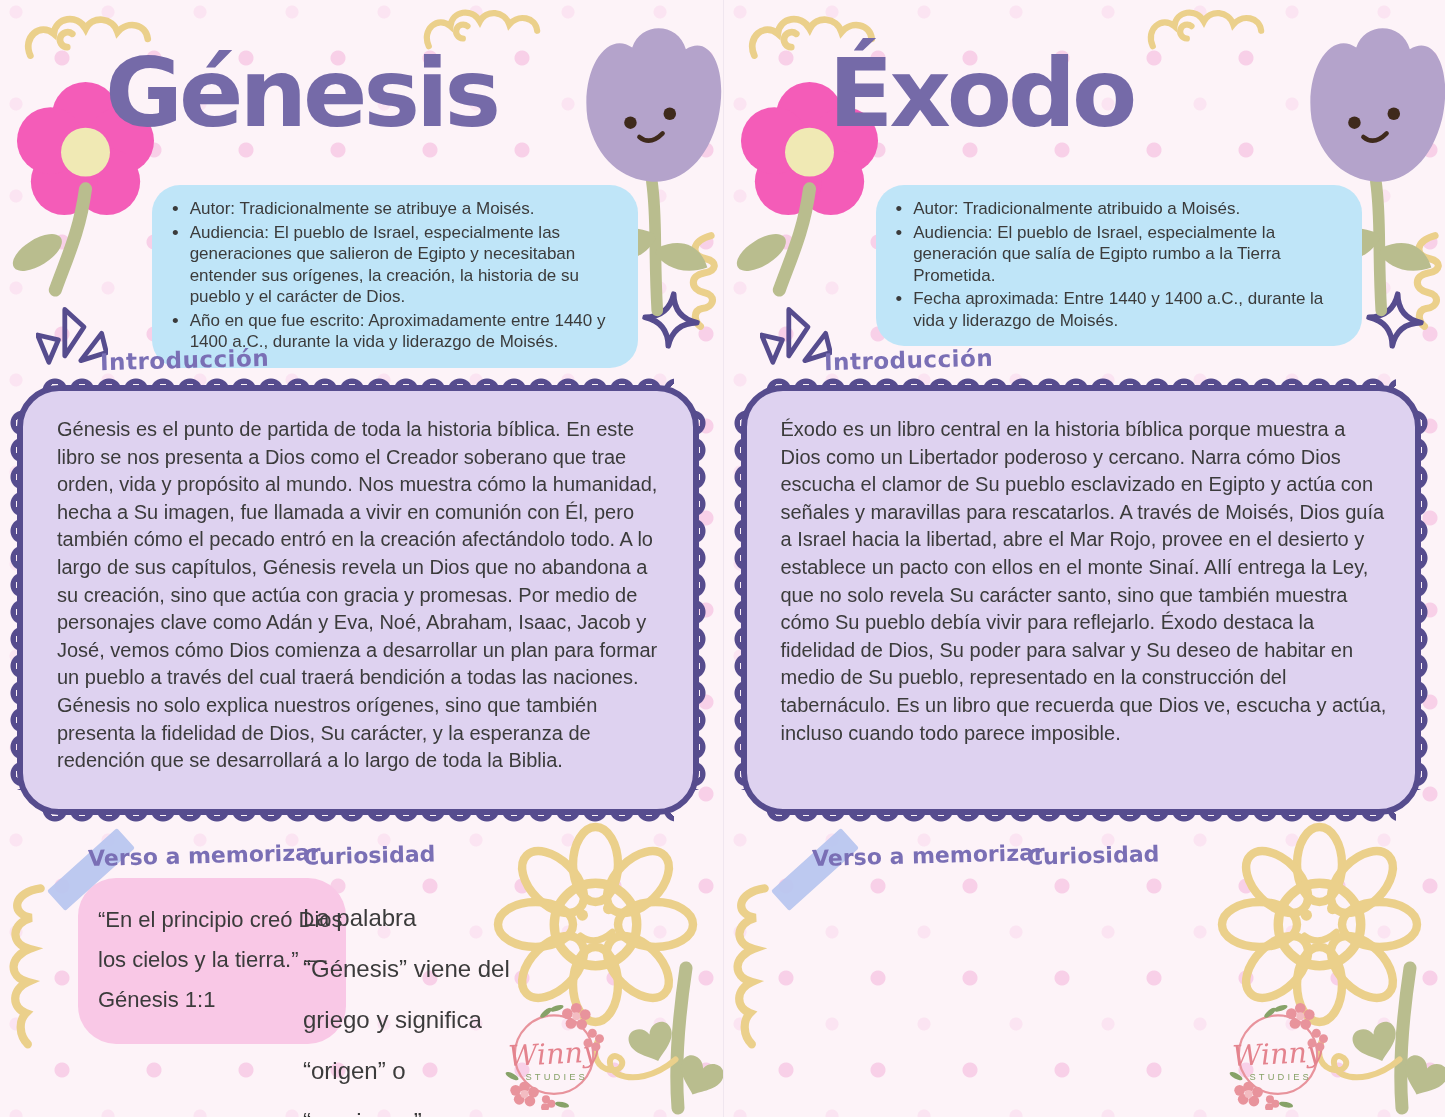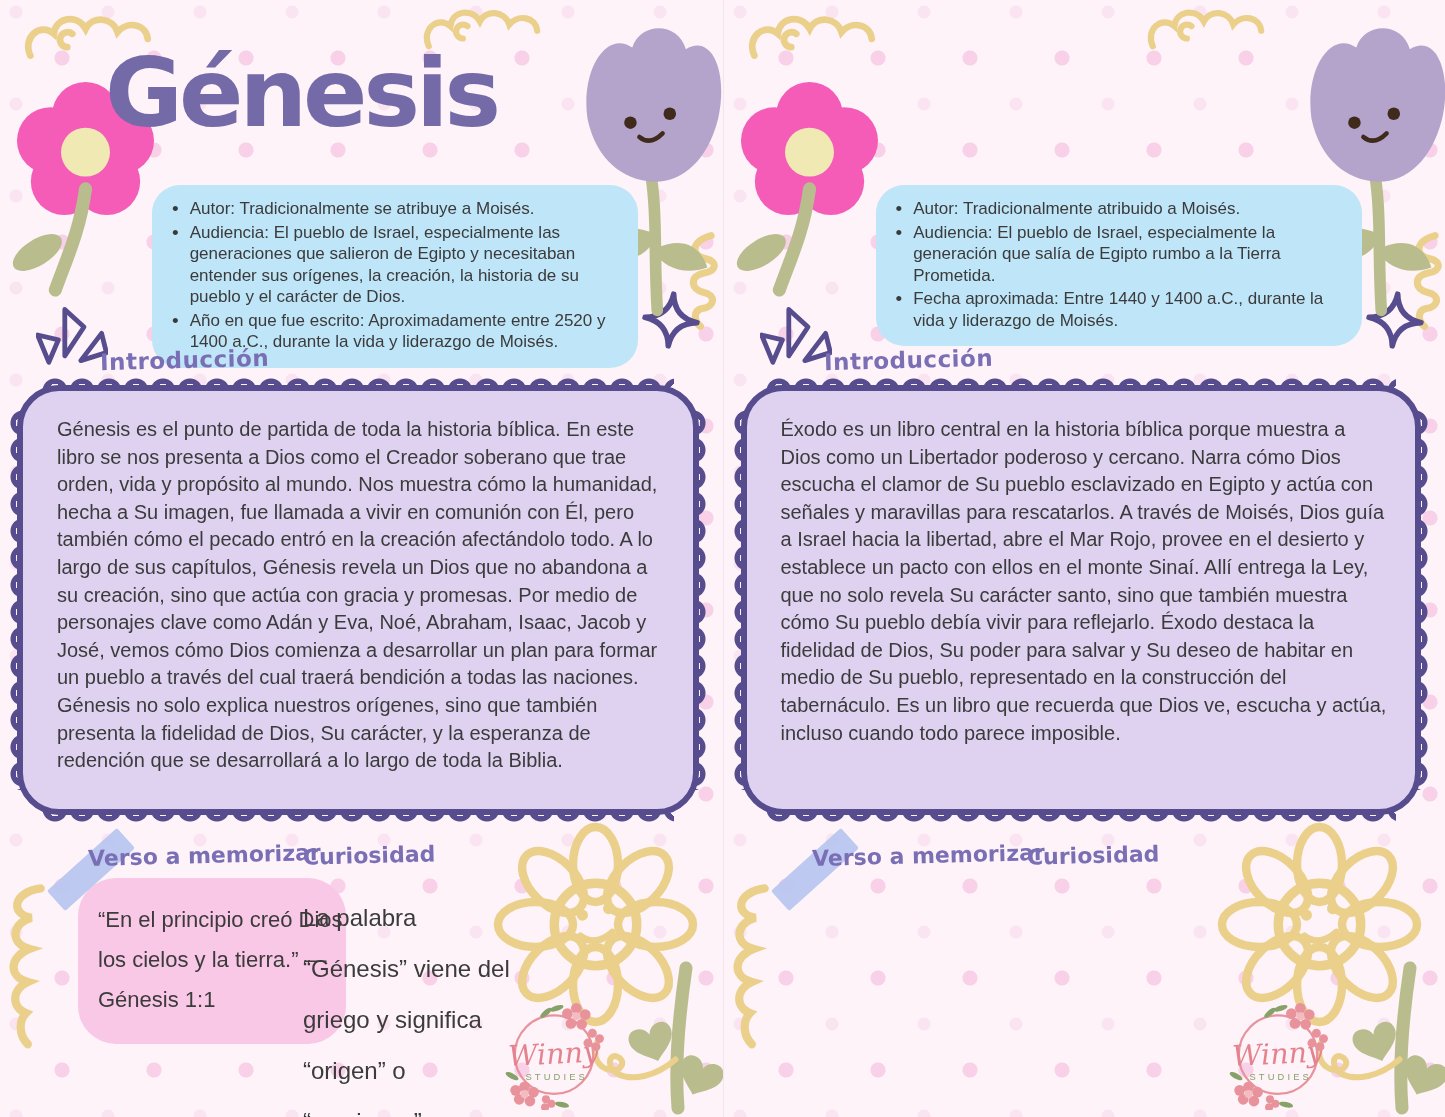--- a/index.html
+++ b/index.html
@@ -249,21 +249,21 @@
     <div class="bullet">
       <span class="dot">•</span>
       <span>Autor: Tradicionalmente se atribuye a Moisés.</span>
     </div>
     <div class="bullet">
       <span class="dot">•</span>
       <span>Audiencia: El pueblo de Israel, especialmente las generaciones que salieron de Egipto y necesitaban entender sus orígenes, la creación, la historia de su pueblo y el carácter de Dios.</span>
     </div>
     <div class="bullet">
       <span class="dot">•</span>
-      <span>Año en que fue escrito: Aproximadamente entre 2520 y 1400 a.C., durante la vida y liderazgo de Moisés.</span>
+      <span>Año en que fue escrito: Aproximadamente entre 1440 y 1400 a.C., durante la vida y liderazgo de Moisés.</span>
     </div>
   </div>
 
   <h2 class="h-script h-intro">Introducción</h2>
   <div class="intro-wrap">
     <div class="intro-fill">
       <p>Génesis es el punto de partida de toda la historia bíblica. En este libro se nos presenta a Dios como el Creador soberano que trae orden, vida y propósito al mundo. Nos muestra cómo la humanidad, hecha a Su imagen, fue llamada a vivir en comunión con Él, pero también cómo el pecado entró en la creación afectándolo todo. A lo largo de sus capítulos, Génesis revela un Dios que no abandona a su creación, sino que actúa con gracia y promesas. Por medio de personajes clave como Adán y Eva, Noé, Abraham, Isaac, Jacob y José, vemos cómo Dios comienza a desarrollar un plan para formar un pueblo a través del cual traerá bendición a todas las naciones. Génesis no solo explica nuestros orígenes, sino que también presenta la fidelidad de Dios, Su carácter, y la esperanza de redención que se desarrollará a lo largo de toda la Biblia.</p>
     </div>
     <i class="sc t"></i>
     <i class="sc b"></i>
@@ -313,20 +313,21 @@
   <svg class="abs squig">
       <use href="#sym-squig"></use>
     </svg>
   <svg class="abs sparkle">
       <use href="#sym-sparkle"></use>
     </svg>
   <svg class="abs rays">
       <use href="#sym-rays"></use>
     </svg>
 
+  <h1 class="title">Éxodo</h1>
 
   <div class="info-box">
     <div class="bullet">
       <span class="dot">•</span>
       <span>Autor: Tradicionalmente atribuido a Moisés.</span>
     </div>
     <div class="bullet">
       <span class="dot">•</span>
       <span>Audiencia: El pueblo de Israel, especialmente la generación que salía de Egipto rumbo a la Tierra Prometida.</span>
     </div>

